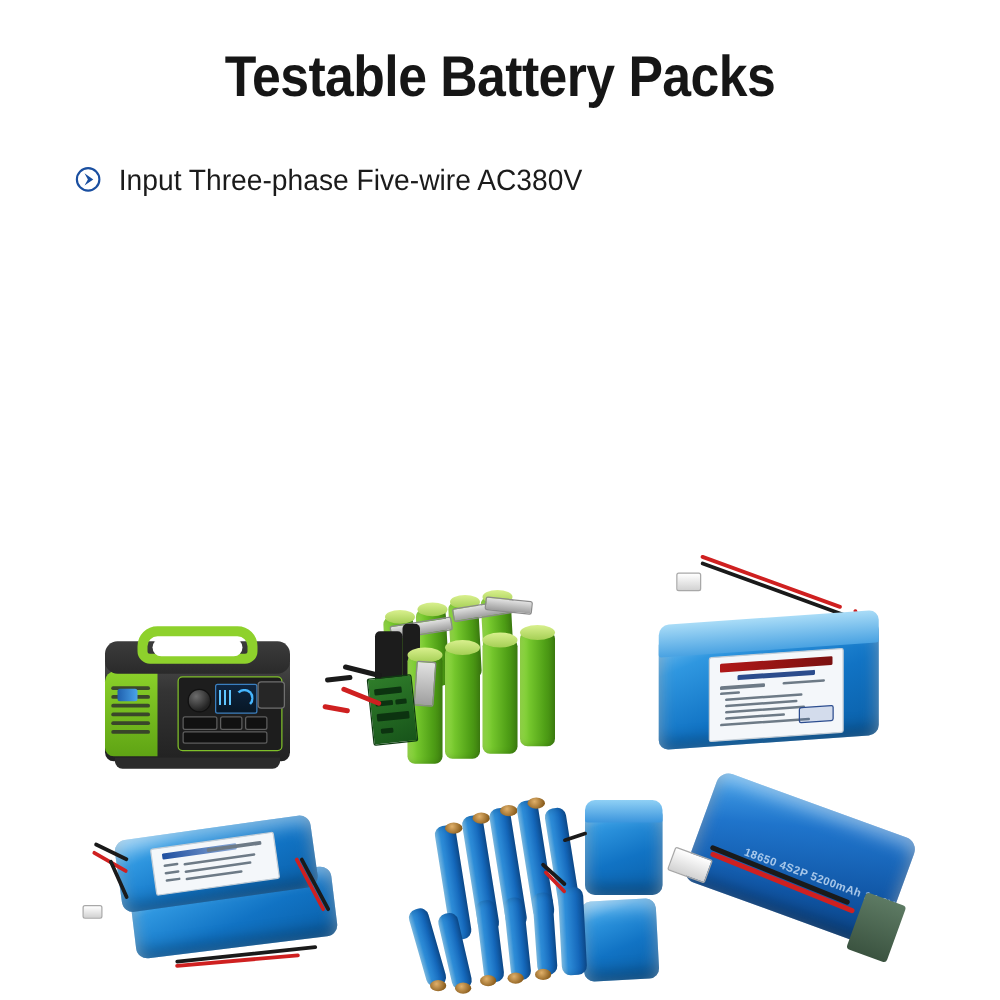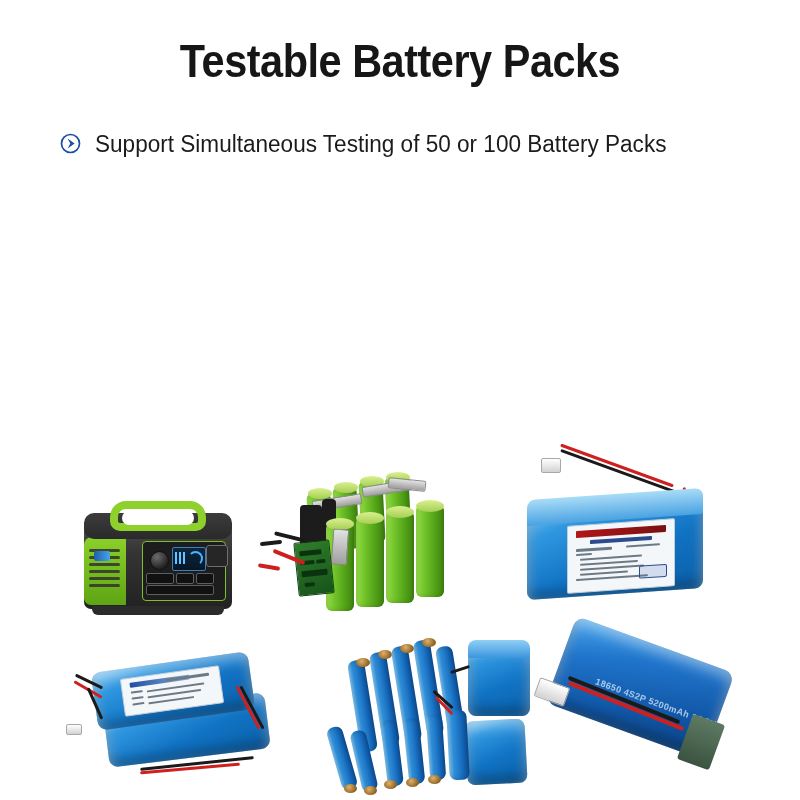--- a/index.html
+++ b/index.html
@@ -279,30 +279,30 @@
 </head>
 <body>
 
 <div id="page">
 
   <div class="page-title">Testable Battery Packs</div>
 
   <div class="feature-list">
 
 
-
     <div class="feature-item">
       <span class="bullet-icon">
         <svg width="21" height="21" viewBox="0 0 21 21">
           <circle cx="10.5" cy="10.5" r="9" fill="none" stroke="#1a4fa0" stroke-width="1.7"></circle>
           <path d="M7.6 5.6 L14.6 10.5 L7.6 15.4 L10.3 10.5 Z" fill="#1a4fa0"></path>
         </svg>
       </span>
-      <span class="feature-text">Support Simultaneous Testing of 50 or 100 Battery Packs</span>
-    </div>
+      <span class="feature-text">Input Three-phase Five-wire AC380V</span>
+    </div>
+
 
 
   </div>
 
   <div class="photo-area">
 
     <div class="photo" style="left:70px; top:35px; width:180px; height:150px;">
       <div class="ps-body"></div>
       <div class="ps-side-green"></div>
       <div class="ps-vents">

